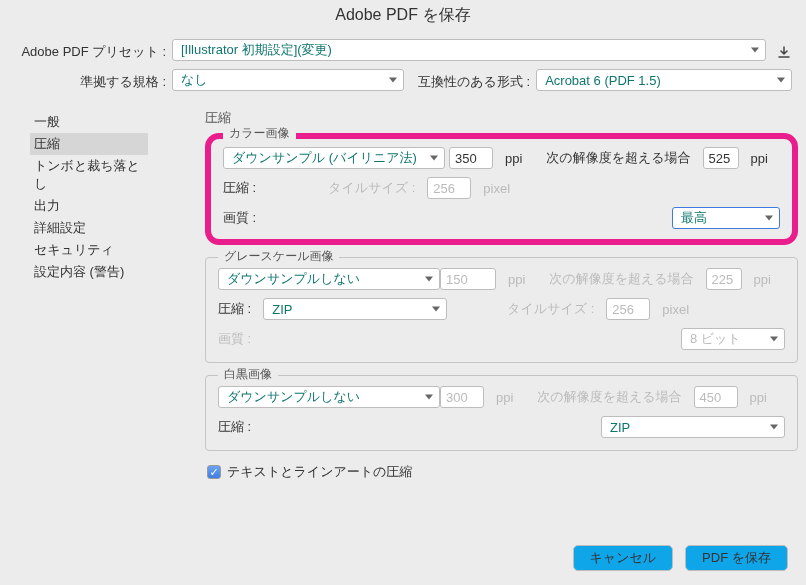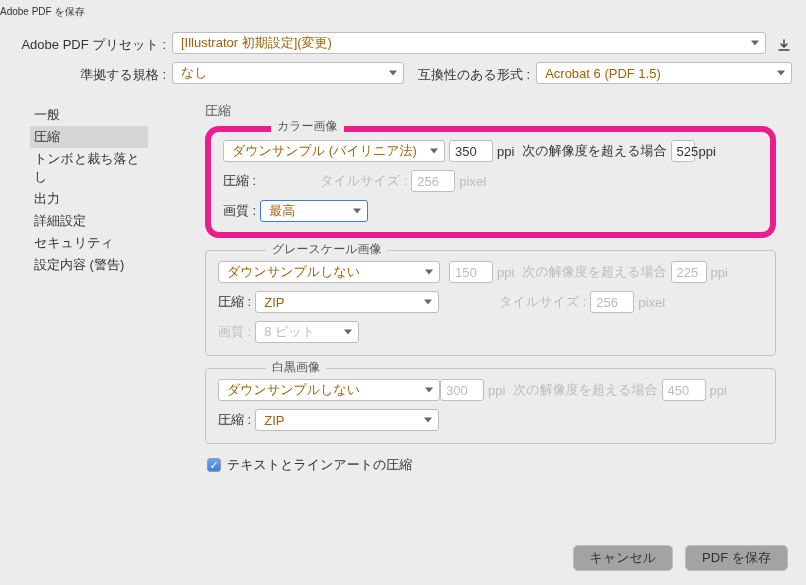--- a/index.html
+++ b/index.html
@@ -7,40 +7,41 @@
     margin: 0;
     font-family: "Hiragino Kaku Gothic Pro", "Meiryo", sans-serif;
     font-size: 13px;
     color: #333;
     background: #ececec;
     width: 806px;
     height: 585px;
     overflow: hidden;
   }
   .titlebar {
+    text-align: center;
     padding: 5px 0;
-    font-size: 10px;
+    font-size: 16px;
     color: #333;
   }
   .top-section {
     padding: 8px 14px 10px 14px;
   }
   .row { display: flex; align-items: flex-end; margin-bottom: 8px; }
   .label { text-align: right; margin-right: 6px; color: #333; }
   .select {
     background: #fff;
     border: 1px solid #bdbdbd;
     border-radius: 3px;
     height: 22px;
     display: flex;
     align-items: center;
     padding: 0 18px 0 8px;
     position: relative;
     font-size: 13px;
-    color: #a16207;
+    color: #0f766e;
   }
   .select::after {
     content: "";
     position: absolute;
     right: 6px;
     top: 50%;
     transform: translateY(-50%);
     width: 0; height: 0;
     border-left: 4px solid transparent;
     border-right: 4px solid transparent;
@@ -90,46 +91,45 @@
     padding: 8px 12px 10px 12px;
   }
   .legend {
     position: absolute;
     top: -10px;
     left: 12px;
     background: #ececec;
     padding: 0 6px;
     color: #555;
     font-size: 12px;
-    margin-left: 48px;
   }
   .fieldset.highlighted .legend { top: -14px; }
   .frow { display: flex; align-items: center; margin-bottom: 8px; flex-wrap: nowrap; }
-  .frow:last-child { margin-bottom: 0; }
-  .txt { color: #333; margin: 0 4px; white-space: nowrap; }
+  .frow:last-child { margin-bottom: 0; justify-content: space-between; }
+  .txt { color: #333; margin: 0 12px; white-space: nowrap; }
   .txt.dim { color: #bbb; }
   .checkbox-row { display: flex; align-items: center; margin: 4px 0 0 2px; }
   .chkbox {
     width: 14px; height: 14px;
     border: 1px solid #999;
     border-radius: 3px;
     background: linear-gradient(#6aa3f5,#3f7ee2);
     display: flex; align-items: center; justify-content: center;
     margin-right: 6px;
     color: #fff; font-size: 11px; line-height: 1;
   }
   .footer {
     position: absolute;
     bottom: 14px;
     right: 18px;
     display: flex;
     gap: 12px;
   }
   .btn {
-    background: #a3a3a3;
+    background: #0ea5e9;
     border: 1px solid #bdbdbd;
     border-radius: 5px;
     padding: 3px 16px;
     font-size: 13px;
   }
   .quality-select {
     border: 1.5px solid #3c7be0;
   }
 </style>
 </head>
@@ -179,21 +179,21 @@
       <div class="legend">カラー画像</div>
       <div class="frow">
         <div class="select" style="width:222px">
             <span>ダウンサンプル (バイリニア法)</span>
           </div>
         <div class="input" style="width:44px;margin-left:4px">
             <span>350</span>
           </div>
         <span class="txt">ppi</span>
         <span class="txt">次の解像度を超える場合</span>
-        <div class="input" style="width:24px">
+        <div class="input" style="width:36px">
             <span>525</span>
           </div>
         <span class="txt">ppi</span>
       </div>
       <div class="frow">
         <span class="txt" style="margin-left:0">圧縮 :</span>
         <span class="txt dim" style="margin-left:60px">タイルサイズ :</span>
         <div class="input dimmed" style="width:44px">
             <span>256</span>
           </div>
@@ -206,21 +206,21 @@
           </div>
       </div>
     </div>
 
     <div class="fieldset">
       <div class="legend">グレースケール画像</div>
       <div class="frow">
         <div class="select" style="width:222px">
             <span>ダウンサンプルしない</span>
           </div>
-        <div class="input dimmed" style="width:44px;margin-left:9px">
+        <div class="input dimmed" style="width:56px;margin-left:0">
             <span>150</span>
           </div>
         <span class="txt dim">ppi</span>
         <span class="txt dim">次の解像度を超える場合</span>
         <div class="input dimmed" style="width:36px">
             <span>225</span>
           </div>
         <span class="txt dim">ppi</span>
       </div>
       <div class="frow">

